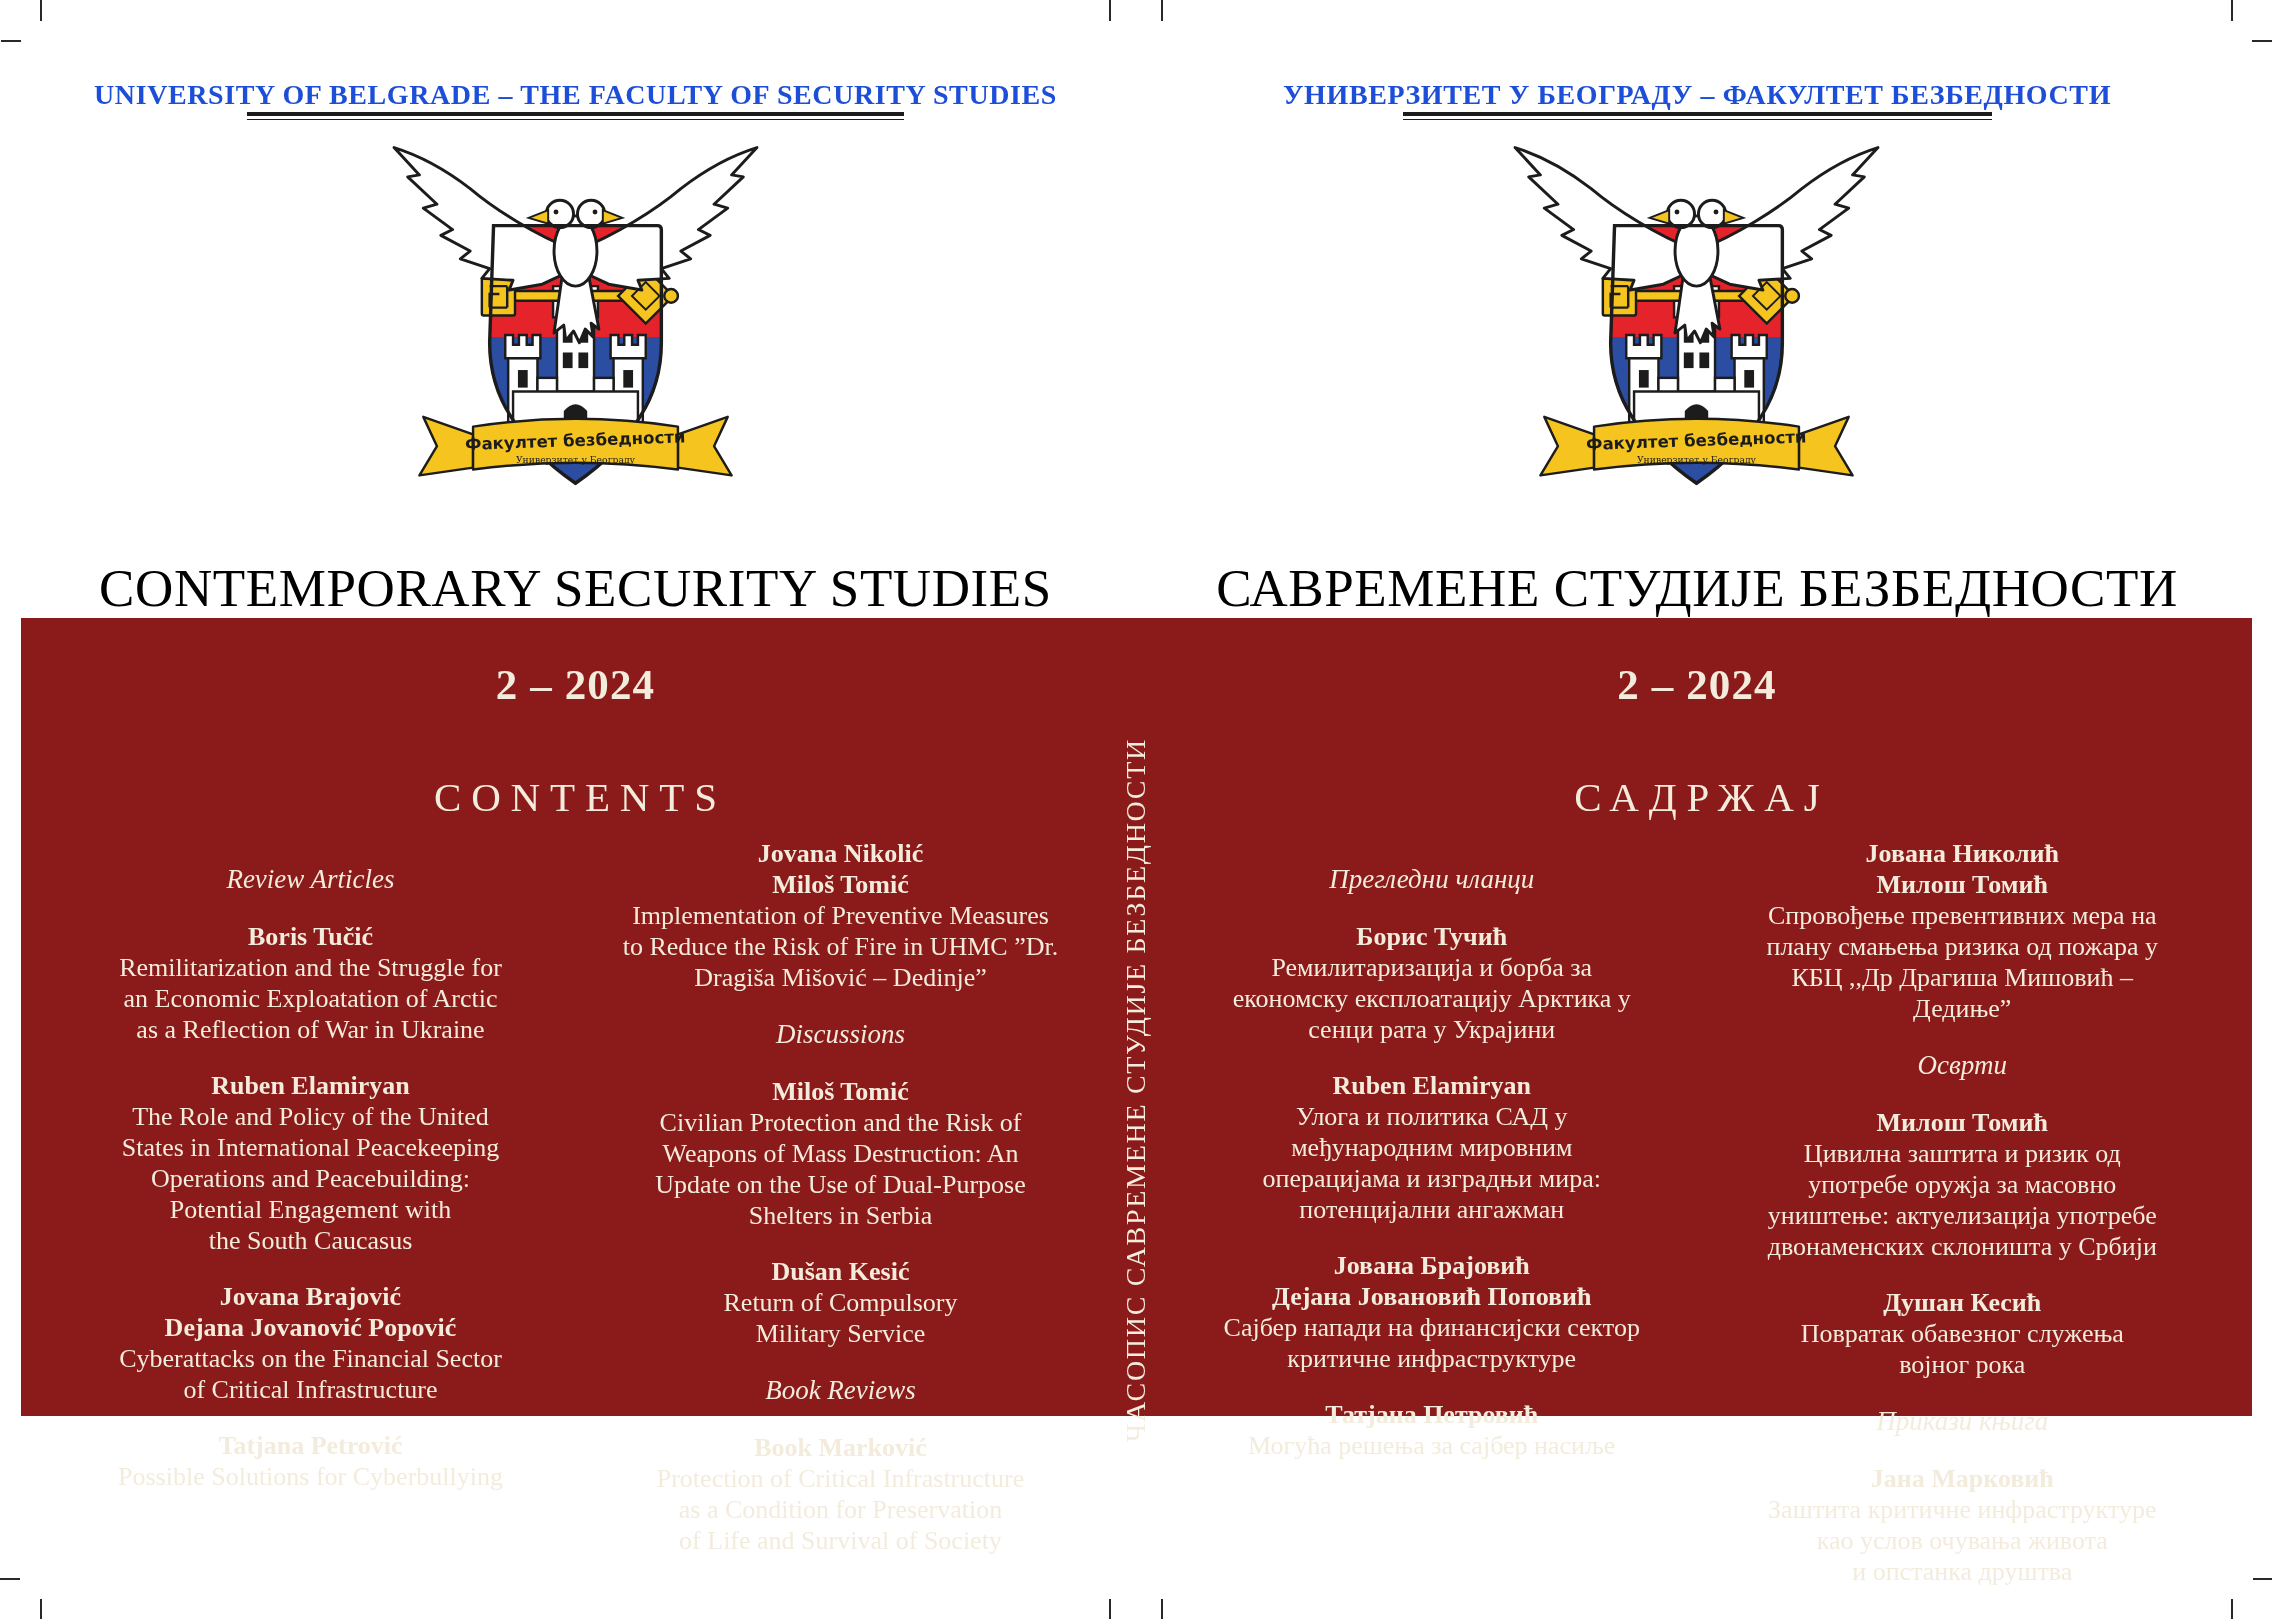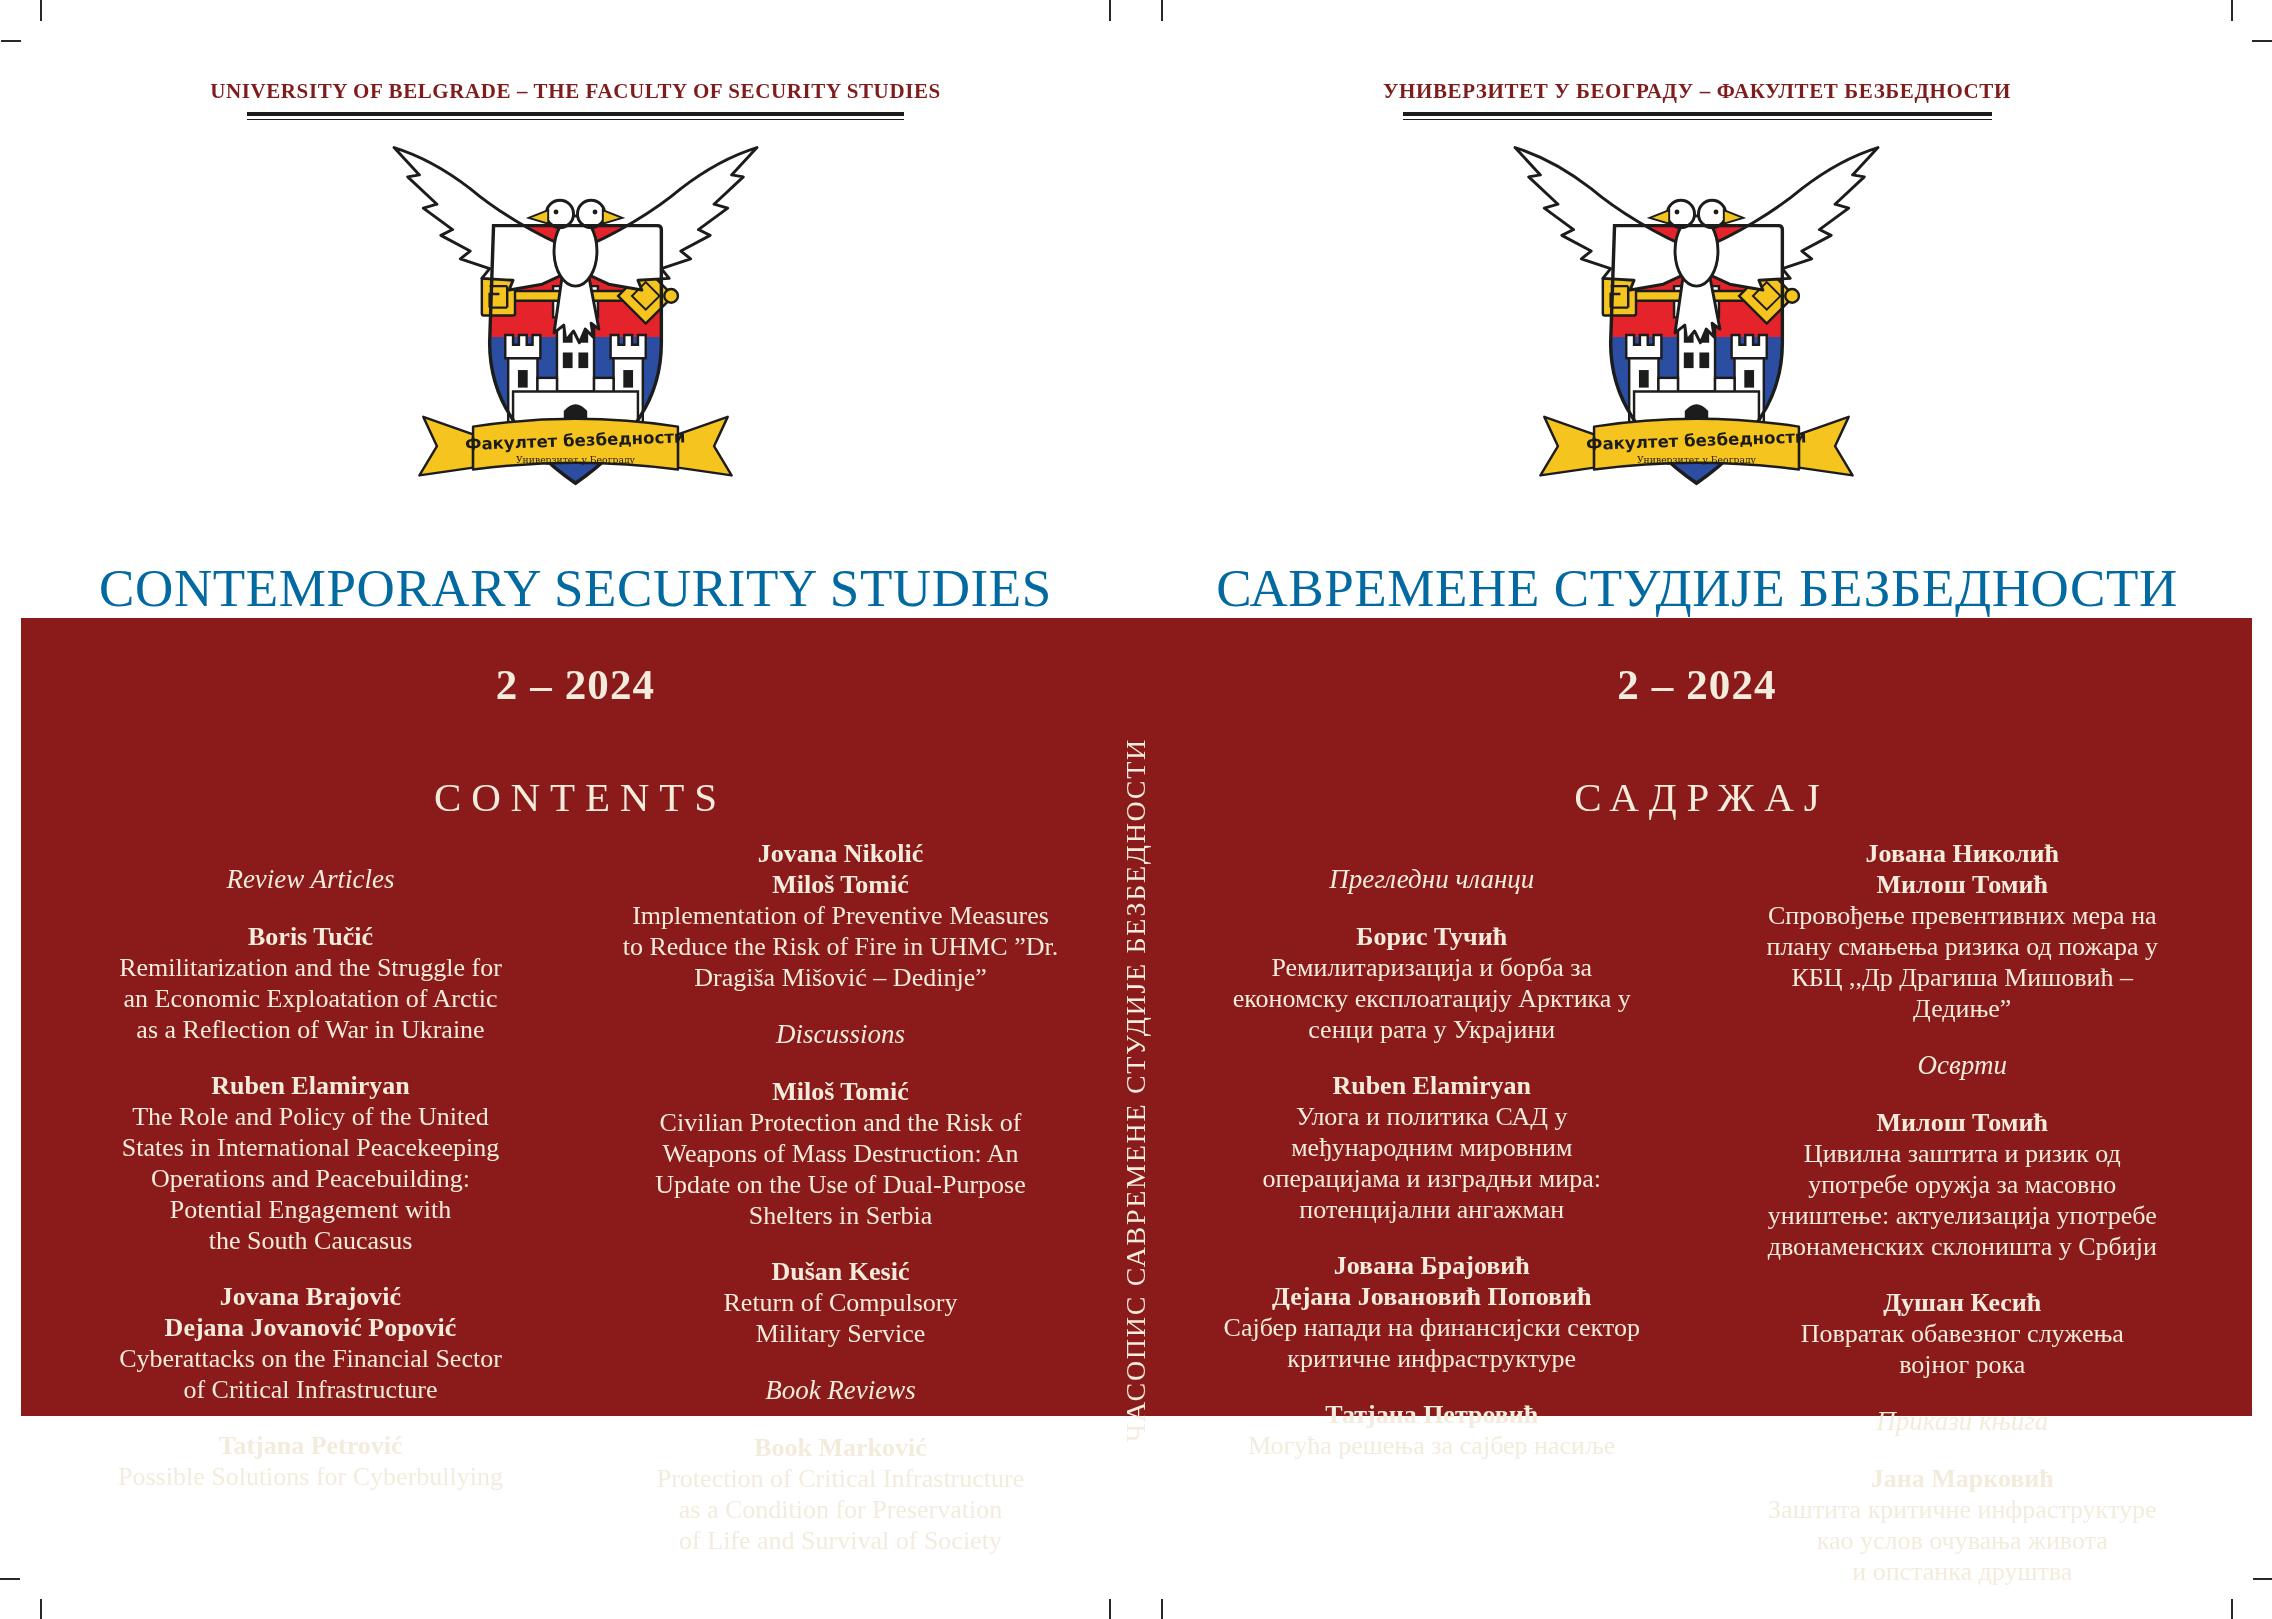--- a/index.html
+++ b/index.html
@@ -5,33 +5,33 @@
   html,body{margin:0;padding:0;background:#e8e8e8;}
   .sheet{
     position:relative; width:2273px; height:1620px; background:#ffffff;
     font-family:"Liberation Serif","DejaVu Serif",serif; overflow:hidden;
   }
   
   .crop{position:absolute;background:#2b2627;}
   .crop.v{width:2.3px;height:21px;}
   .crop.h{height:2.3px;width:20px;}
   
-  .cover-header{position:absolute;top:79px;text-align:center;font-size:21px;
-    font-weight:600;letter-spacing:0.6px;color:#7f1d1d;}
+  .cover-header{position:absolute;top:79px;text-align:center;font-size:28px;
+    font-weight:600;letter-spacing:0.6px;color:#1d4ed8;}
   .cover-header.front{left:41px;width:1069px;}
   .cover-header.back{left:1162px;width:1070px;}
   .rules{position:absolute;top:112px;}
   .rules.front{left:41px;width:1069px;}
   .rules.back{left:1162px;width:1070px;}
   .rule-a{height:4px;background:#1c1c1c;margin:0 auto;}
   .rule-b{height:1.7px;background:#1c1c1c;margin:2.8px auto 0;}
   .rules.front .rule-a,.rules.front .rule-b{width:657px;}
   .rules.back .rule-a,.rules.back .rule-b{width:589px;}
   .main-title{position:absolute;top:558px;text-align:center;font-size:53px;
-    letter-spacing:0.6px;color:#0369a1;white-space:nowrap;}
+    letter-spacing:0.6px;color:#000000;white-space:nowrap;}
   .main-title.front{left:41px;width:1069px;}
   .main-title.back{left:1162px;width:1070px;}
   .emblem{position:absolute;top:132px;}
   .emblem.front{left:380px;}
   .emblem.back{left:1501px;}
   
   .cover{position:absolute;left:21px;top:618px;width:2231px;height:798px;
     background:#8a1b1a;color:#f3ecdc;}
   .page{position:absolute;top:0;height:100%;}
   .page.front{left:20px;width:1069px;}

